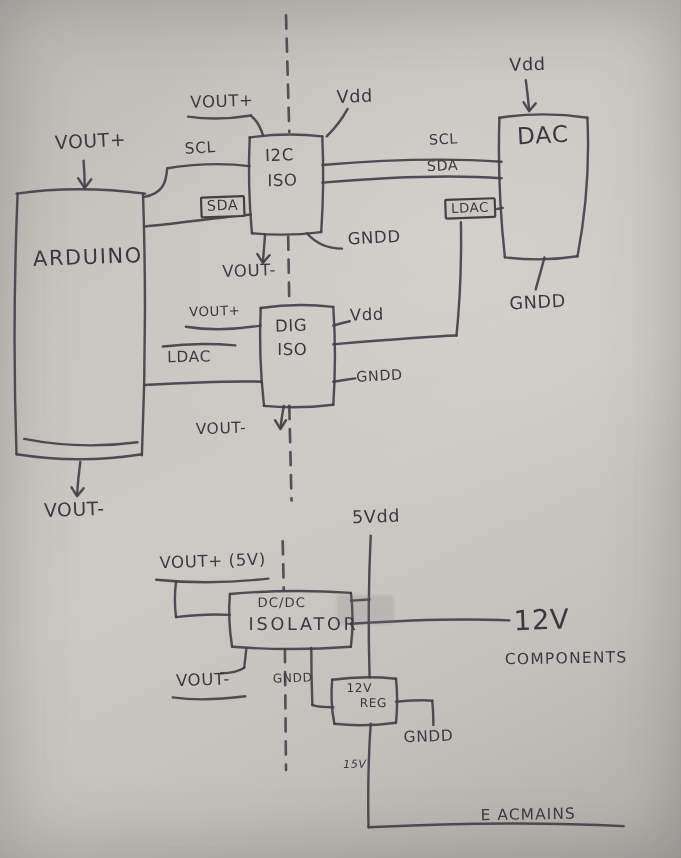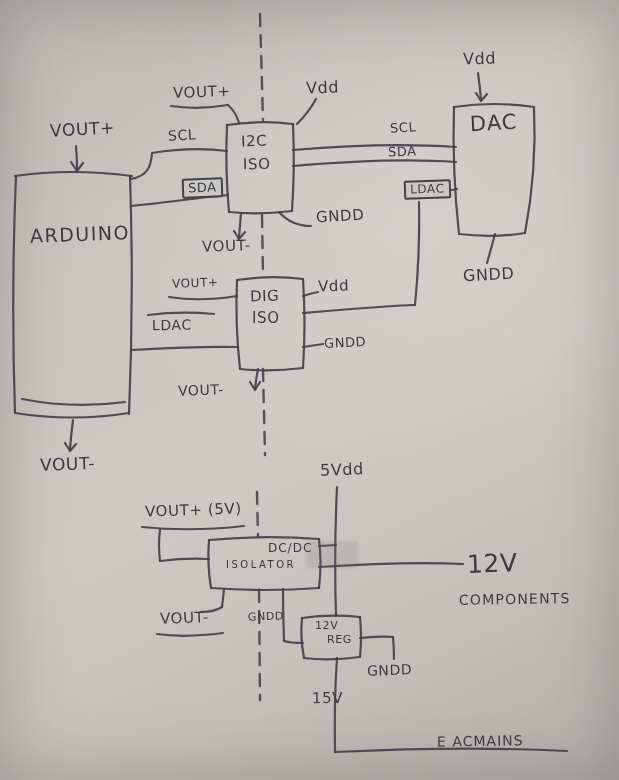--- a/index.html
+++ b/index.html
@@ -162,22 +162,22 @@
   <div class="lbl" style="left:30px;top:224px;font-size:19px;letter-spacing:1.5px;transform:rotate(-2deg);">ARDUINO</div>
 
   <div class="lbl" style="left:241px;top:133px;font-size:15px;transform:rotate(-2deg);">I2C</div>
   <div class="lbl" style="left:243px;top:156px;font-size:15px;transform:rotate(-1deg);">ISO</div>
 
   <div class="lbl" style="left:470px;top:112px;font-size:21px;letter-spacing:1px;transform:rotate(-3deg);">DAC</div>
 
   <div class="lbl" style="left:250px;top:288px;font-size:15px;transform:rotate(-2deg);">DIG</div>
   <div class="lbl" style="left:252px;top:310px;font-size:15px;">ISO</div>
 
-  <div class="lbl" style="left:234px;top:542px;font-size:12px;letter-spacing:1px;margin-left:34px;">DC/DC</div>
-  <div class="lbl" style="left:226px;top:559px;font-size:10px;letter-spacing:2.5px;text-align:right;">ISOLATOR</div>
+  <div class="lbl" style="left:234px;top:542px;font-size:12px;letter-spacing:1px;">DC/DC</div>
+  <div class="lbl" style="left:226px;top:559px;font-size:16px;letter-spacing:2.5px;text-align:right;">ISOLATOR</div>
 
   <div class="lbl" style="left:315px;top:620px;font-size:11px;">12V</div>
   <div class="lbl" style="left:327px;top:634px;font-size:11px;">REG</div>
 
   <div class="lbl" style="left:50px;top:120px;font-size:17px;transform:rotate(-3deg);">VOUT+</div>
   <div class="lbl" style="left:40px;top:455px;font-size:17px;transform:rotate(-2deg);">VOUT-</div>
 
   <div class="lbl" style="left:173px;top:84px;font-size:15px;transform:rotate(-2deg);">VOUT+</div>
   <div class="lbl" style="left:306px;top:79px;font-size:16px;transform:rotate(-2deg);">Vdd</div>
   <div class="lbl" style="left:168px;top:128px;font-size:14px;transform:rotate(-3deg);">SCL</div>
@@ -197,16 +197,16 @@
   <div class="lbl" style="left:324px;top:336px;font-size:13px;transform:rotate(-3deg);">GNDD</div>
   <div class="lbl" style="left:178px;top:383px;font-size:14px;transform:rotate(-2deg);">VOUT-</div>
 
   <div class="lbl" style="left:320px;top:461px;font-size:16px;transform:rotate(-2deg);">5Vdd</div>
   <div class="lbl" style="left:145px;top:502px;font-size:15px;transform:rotate(-2deg);">VOUT+ (5V)</div>
   <div class="lbl" style="left:467px;top:550px;font-size:25px;transform:rotate(-2deg);">12V</div>
   <div class="lbl" style="left:459px;top:592px;font-size:14px;letter-spacing:1.2px;transform:rotate(-1deg);">COMPONENTS</div>
   <div class="lbl" style="left:160px;top:610px;font-size:15px;transform:rotate(-2deg);">VOUT-</div>
   <div class="lbl" style="left:248px;top:611px;font-size:11px;transform:rotate(-2deg);">GNDD</div>
   <div class="lbl" style="left:367px;top:663px;font-size:14px;transform:rotate(-2deg);">GNDD</div>
-  <div class="lbl" style="left:312px;top:690px;font-size:15px;transform:rotate(-1deg);">15V</div>
+  <div class="lbl" style="left:312px;top:690px;font-size:10px;transform:rotate(-1deg);font-style:italic;">15V</div>
   <div class="lbl" style="left:437px;top:734px;font-size:14px;letter-spacing:1px;transform:rotate(-1deg);">E ACMAINS</div>
 
 </div>
 
 </body></html>

